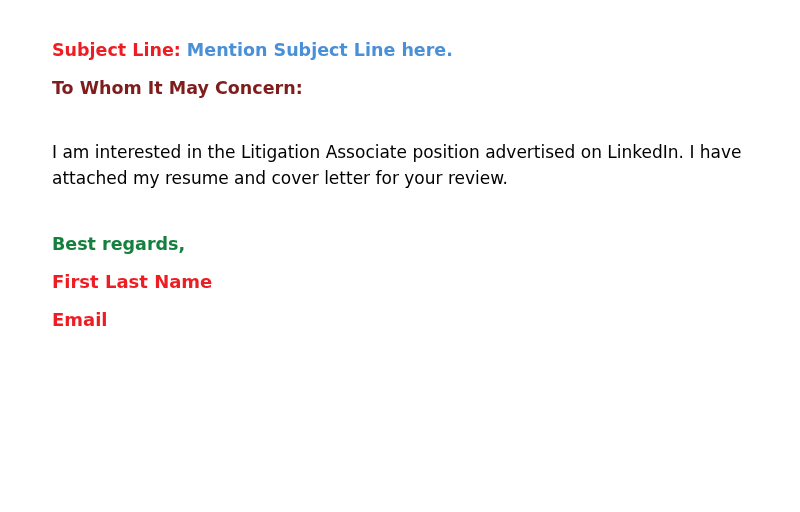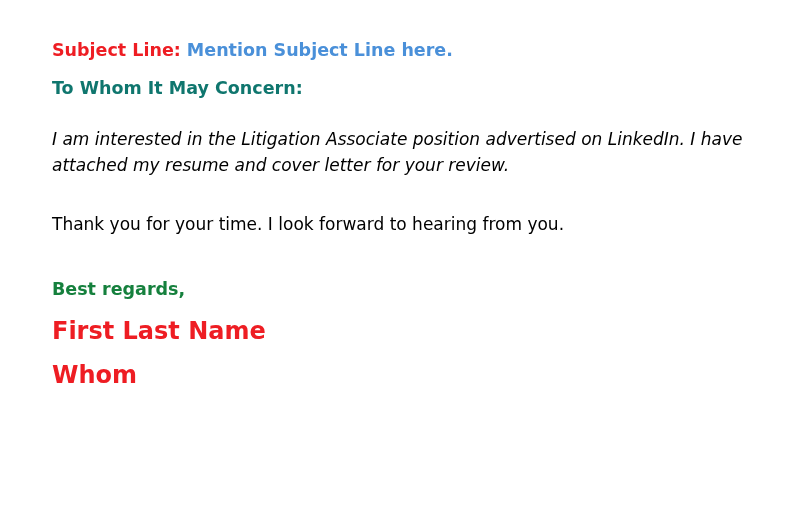--- a/index.html
+++ b/index.html
@@ -39,64 +39,62 @@
     color: #ee1d23;
     font-weight: bold;
   }
   .subject-value {
     color: #4a90d9;
     font-weight: bold;
   }
   .salutation {
     font-size: 17.5px;
     font-weight: bold;
-    color: #0f766e;
+    color: #7f1d1d;
     margin-top: 20px;
   }
   .body-para {
     font-size: 17px;
     color: #000000;
     font-weight: normal;
     line-height: 1.55;
     max-width: 700px;
   }
   .para-1 {
-    margin-top: 29px;
-    font-style: italic;
+    margin-top: 42px;
   }
   .para-2 {
     margin-top: 32px;
   }
   .closing {
     font-size: 17.5px;
     font-weight: bold;
     color: #15803d;
     margin-top: 44px;
   }
   .sig {
-    font-size: 24px;
+    font-size: 18px;
     font-weight: bold;
     color: #ee1d23;
     margin-top: 20px;
   }
 </style>
 </head>
 <body>
 
 <div class="page">
 
   <div class="subject-line line">
     <span class="subject-label">Subject Line</span><span class="subject-colon">:</span>
     <span class="subject-value">Mention Subject Line here.</span>
   </div>
 
   <div class="salutation line">To Whom It May Concern:</div>
 
   <div class="body-para para-1">I am interested in the Litigation Associate position advertised on LinkedIn. I have attached my resume and cover letter for your review.</div>
 
-  <div class="body-para para-2">Thank you for your time. I look forward to hearing from you.</div>
 
   <div class="closing line">Best regards,</div>
 
   <div class="sig line">First Last Name</div>
-  <div class="sig line">Whom</div>
+  <div class="sig line">Email</div>
 
 </div>
 
 </body></html>

